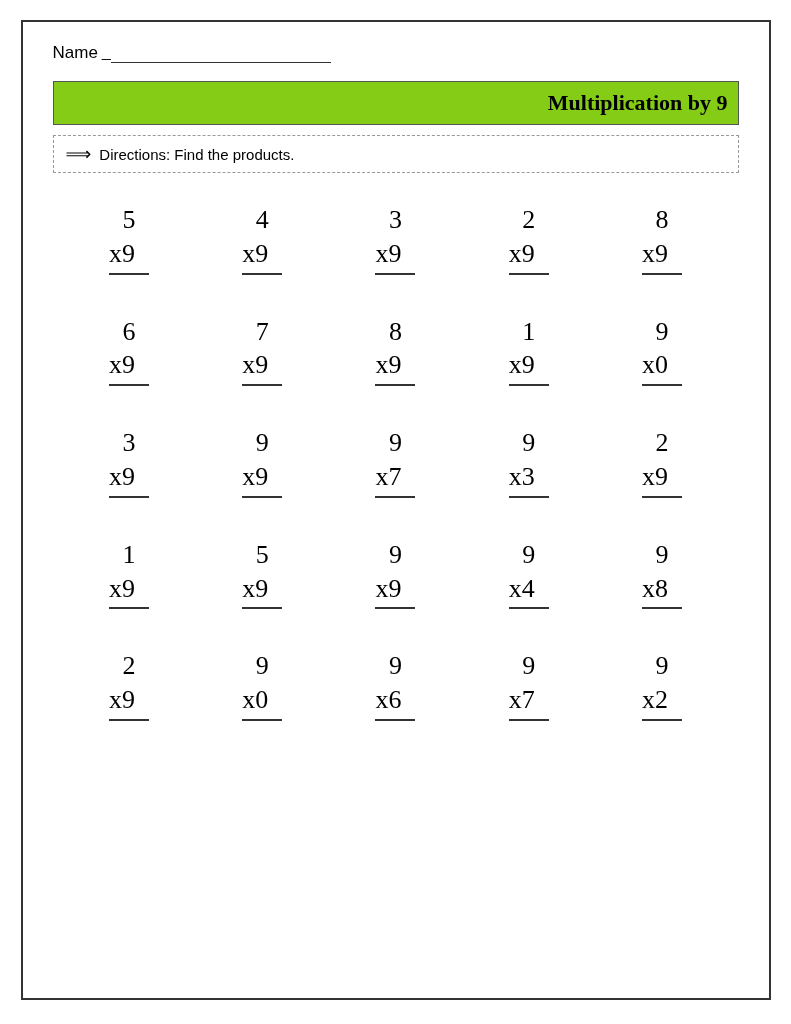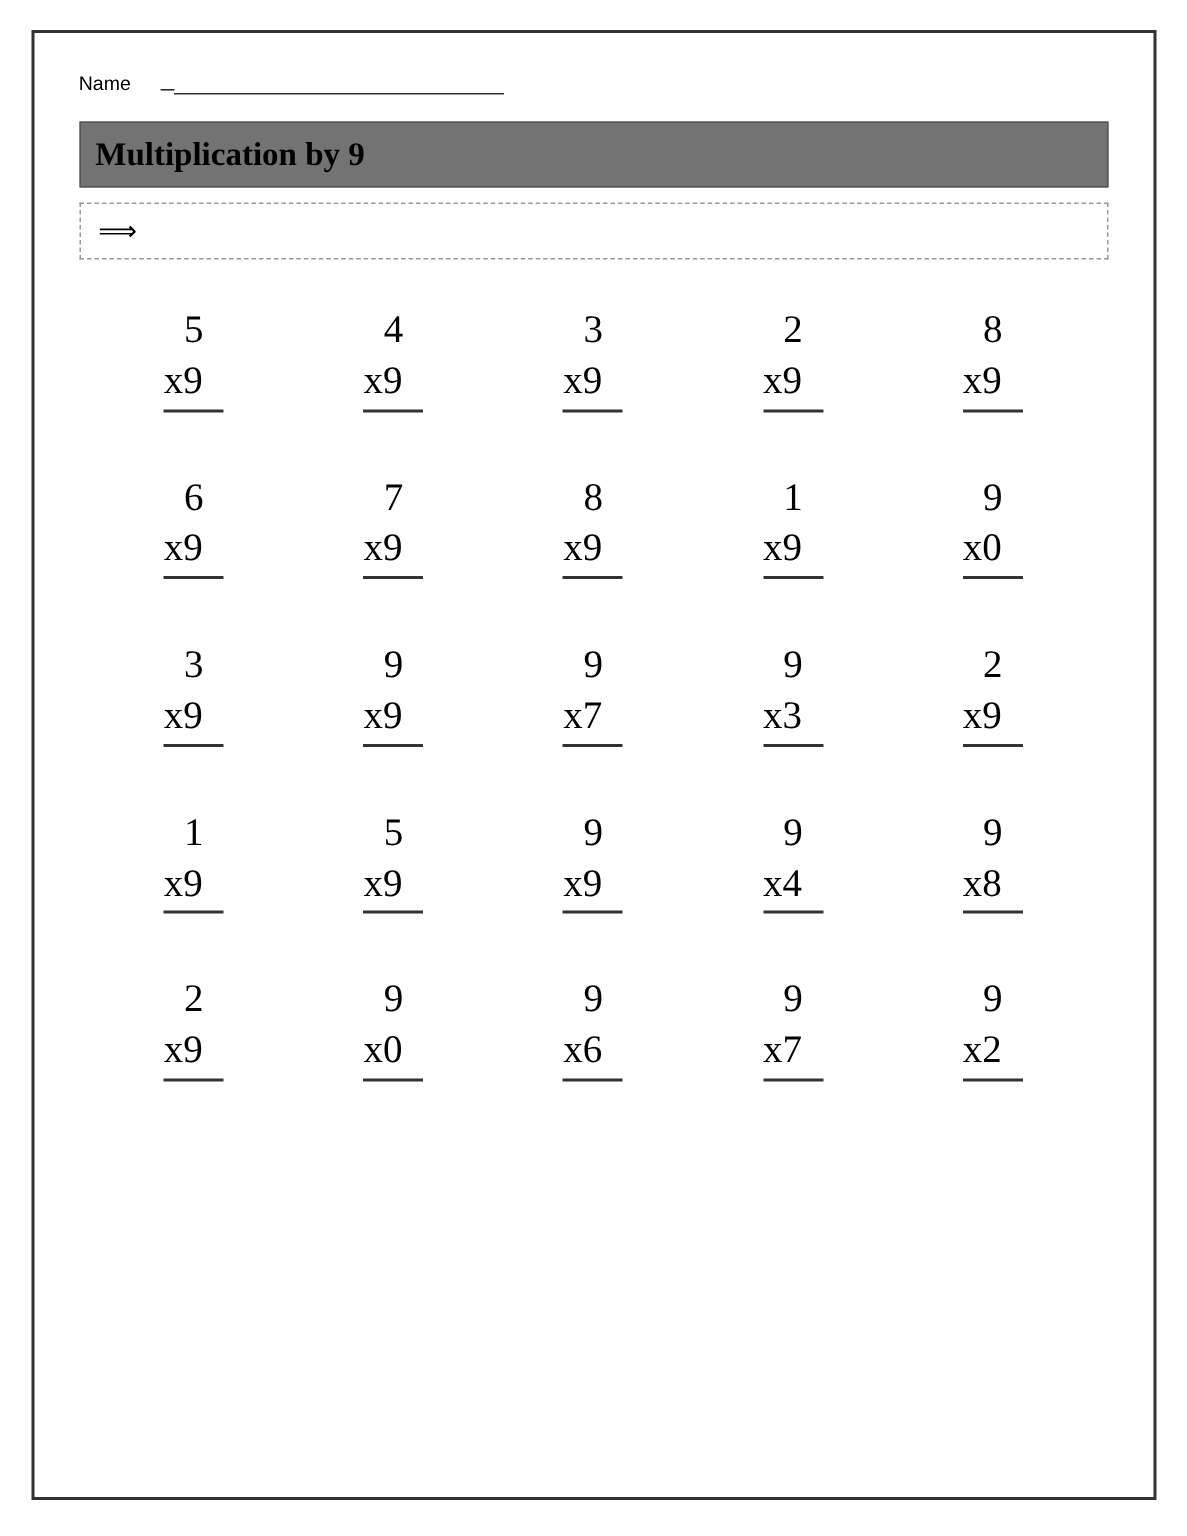--- a/index.html
+++ b/index.html
@@ -29,34 +29,34 @@
 
     .name-line {
       display: flex;
       align-items: flex-end;
       margin-bottom: 18px;
       font-size: 18px;
     }
 
     .name-label {
       font-family: Arial, sans-serif;
-      font-size: 13px;
-      margin-right: 20px;
+      font-size: 17px;
+      margin-right: 4px;
     }
 
     .name-underline {
       flex: 0 0 220px;
       border-bottom: 1.5px solid #333;
       height: 20px;
     }
 
     .title-box {
-      background: #737373;
+      background: #84cc16;
       border: 1.5px solid #555;
-      text-align: left;
+      text-align: right;
       padding: 8px 10px;
       font-size: 22px;
       font-weight: bold;
       margin-bottom: 10px;
       font-family: 'Comic Sans MS', cursive;
     }
 
     .directions-box {
       border: 1.5px dashed #999;
       padding: 7px 12px;
@@ -107,20 +107,21 @@
   <div class="name-line">
     <span class="name-label">Name</span>
     <span>_</span>
     <div class="name-underline"></div>
   </div>
 
   <div class="title-box">Multiplication by 9</div>
 
   <div class="directions-box">
     <span class="arrow-icon">⟹</span>
+    <span>Directions: Find the products.</span>
   </div>
 
   <div class="problems-grid" id="problems-container">
   <div class="problem">
         <div class="top-number">5</div>
         <div class="bottom-number">x9</div>
       </div>
       <div class="problem">
         <div class="top-number">4</div>
         <div class="bottom-number">x9</div>

